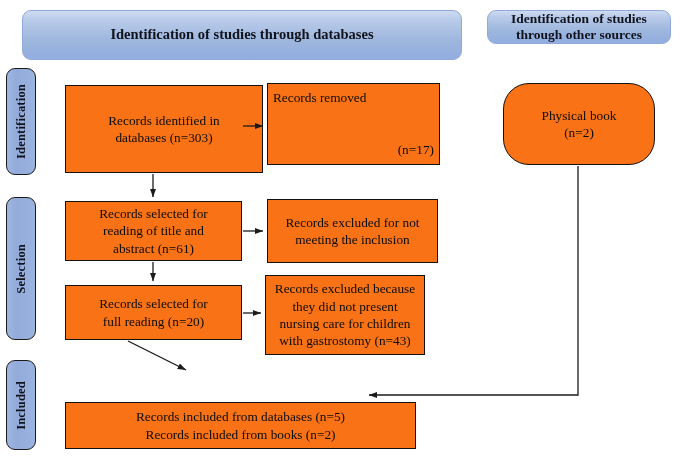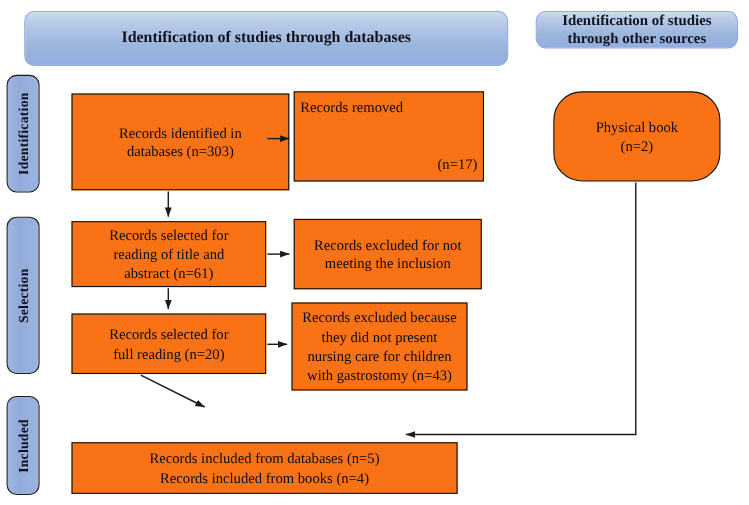--- a/index.html
+++ b/index.html
@@ -181,21 +181,21 @@
       <span>Records excluded because</span><br>
       <span>they did not present</span><br>
       <span>nursing care for children</span><br>
       <span>with gastrostomy (n=43)</span>
     </span>
   </div>
 
   <div class="box" id="box-included">
     <span class="txt">
       <span>Records included from databases (n=5)</span><br>
-      <span>Records included from books (n=4)</span>
+      <span>Records included from books (n=2)</span>
     </span>
   </div>
 
   <svg id="wires" viewBox="0 0 681 459">
     <defs>
       <marker id="ah" markerWidth="9" markerHeight="9" refX="8.4" refY="3.1" orient="auto" markerUnits="userSpaceOnUse">
         <path d="M0,0 L8.6,3.1 L0,6.2 z" fill="#1b1b1b"></path>
       </marker>
     </defs>
     <g stroke="#1b1b1b" stroke-width="1.3" fill="none">

